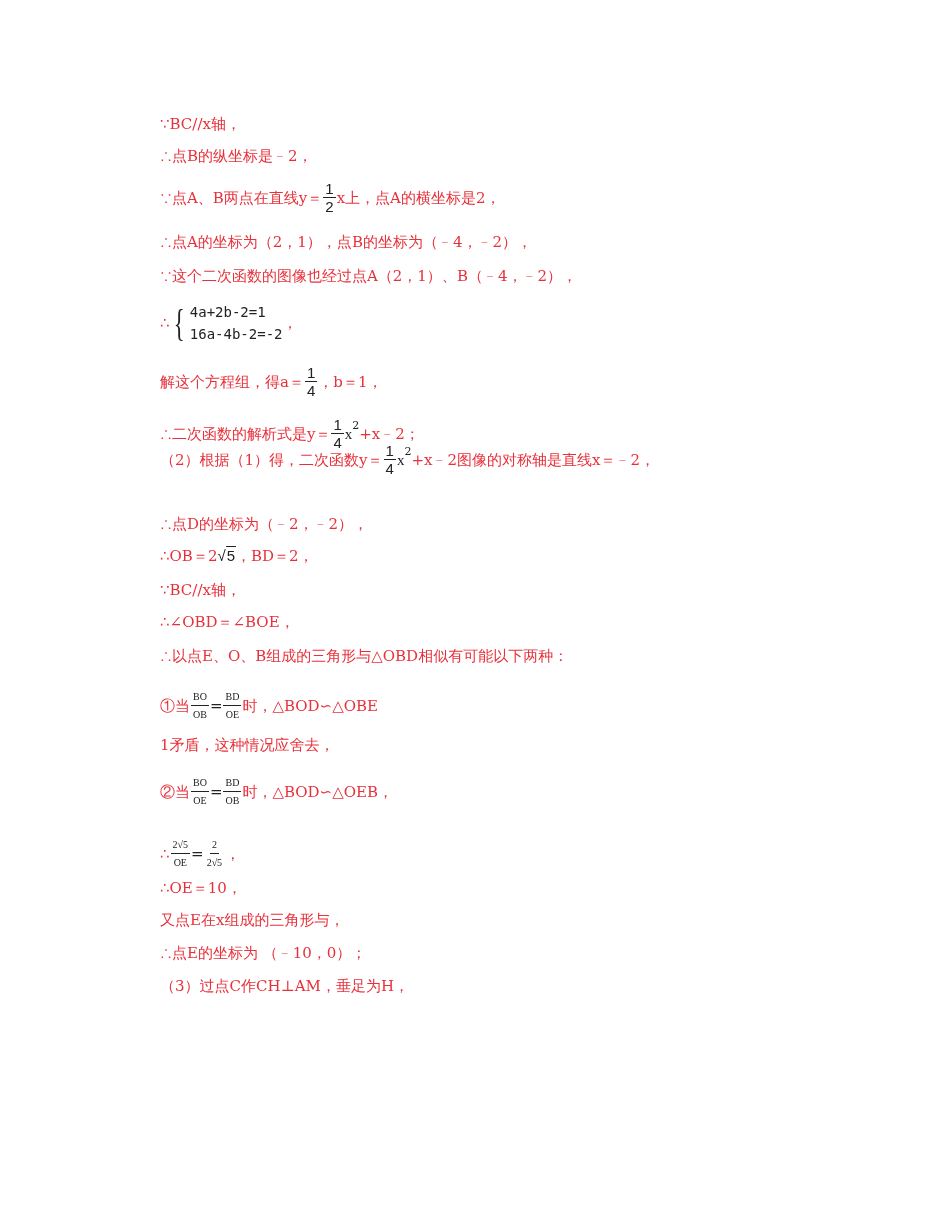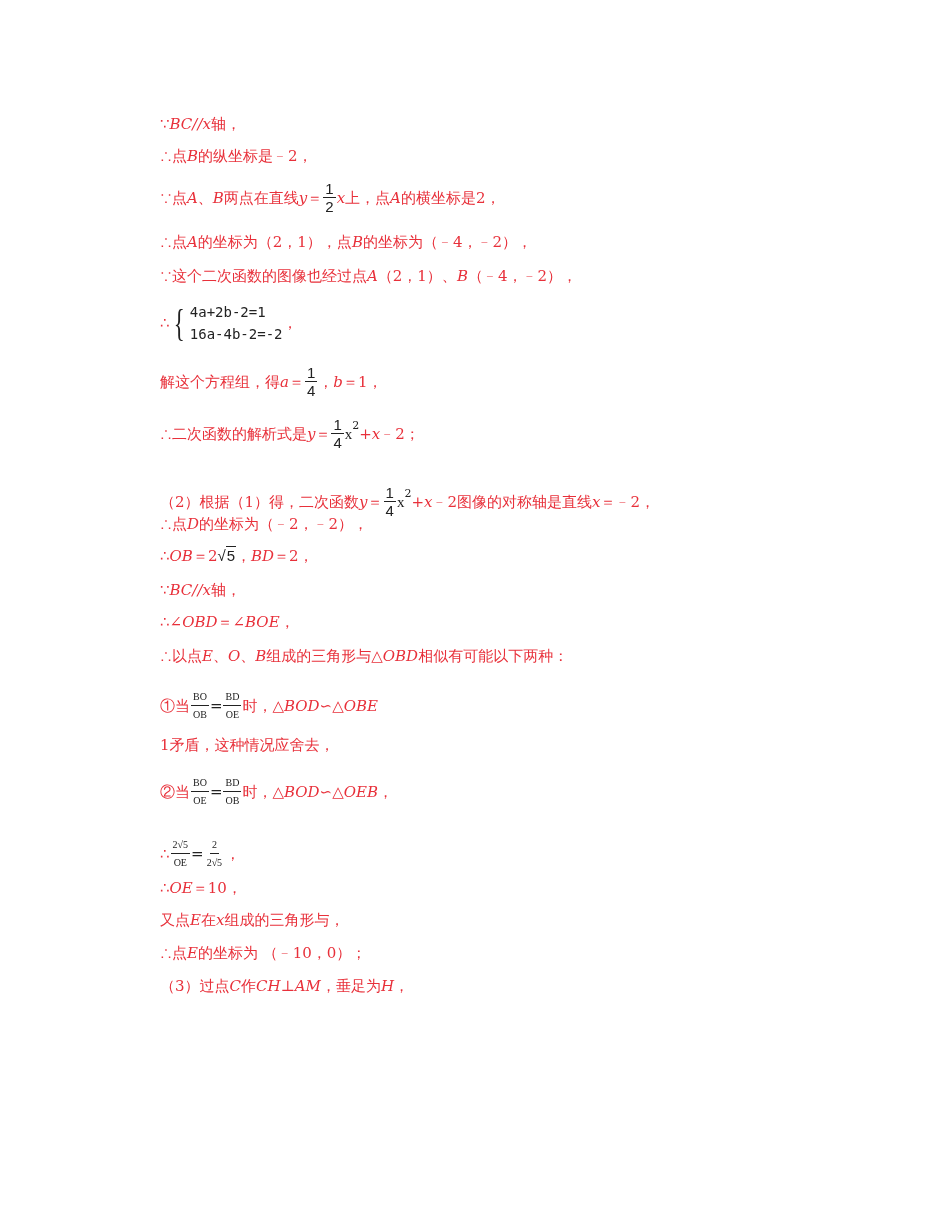--- a/index.html
+++ b/index.html
@@ -1,21 +1,21 @@
 <!DOCTYPE html>
 <html><head>
 <meta charset="utf-8">
 <style>
   html, body { margin: 0; padding: 0; background: #ffffff; }
   body { width: 950px; height: 1230px; position: relative; overflow: hidden;
          font-family: "DejaVu Serif", "Liberation Serif", serif; }
   .page { position: absolute; left: 0; top: 0; width: 950px; height: 1230px; }
   .line { position: absolute; left: 160px; color: #e8303a; font-size: 15px;
           white-space: nowrap; line-height: 20px; display: flex; align-items: center; }
-  .i { font-style: italic; }
+  .i { }
   .blk { color: #222; }
   .frac { display: inline-flex; flex-direction: column; align-items: center;
           vertical-align: middle; color: #222; margin: 0 1px;
           font-family: "Liberation Sans", sans-serif; font-size: 15px; line-height: 17px; }
   .frac .num { padding: 0 2px; border-bottom: 1px solid #222; }
   .frac .den { padding: 0 2px; }
   .frac.serif { font-family: "Liberation Serif", serif; font-size: 10px; }
   .sup { font-size: 11px; position: relative; top: -8px; color: #222; }
   .xblk { color: #222; font-family: "Liberation Serif", serif; }
   .sqrt { color: #222; font-family: "Liberation Sans", sans-serif; }
@@ -109,21 +109,21 @@
       <span class="num">1</span>
       <span class="den">4</span>
     </span>
     <span class="xblk">x</span>
     <span class="sup">2</span>
     <span>+</span>
     <span class="i">x</span>
     <span>﹣2；</span>
   </div>
 
-  <div class="line" style="top:484px">
+  <div class="line" style="top:442px">
     <span>（2）根据（1）得，二次函数</span>
     <span class="i">y</span>
     <span>＝</span>
     <span class="frac">
       <span class="num">1</span>
       <span class="den">4</span>
     </span>
     <span class="xblk">x</span>
     <span class="sup">2</span>
     <span>+</span>

